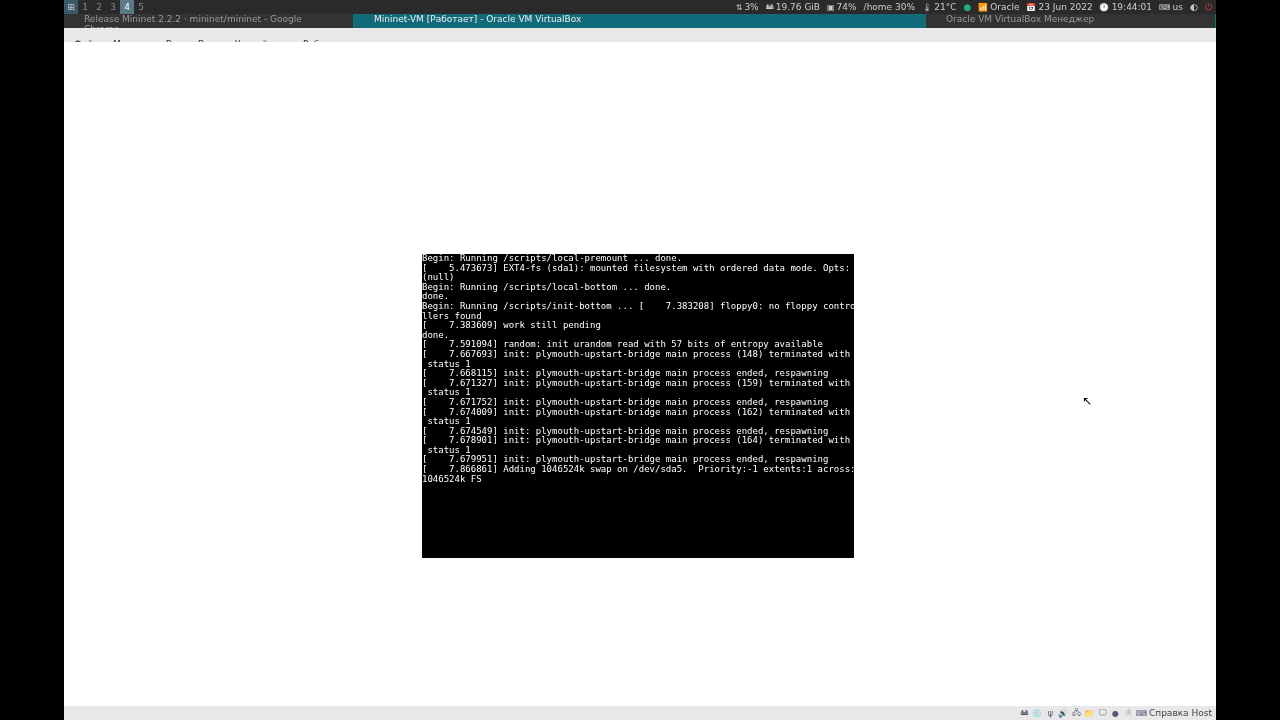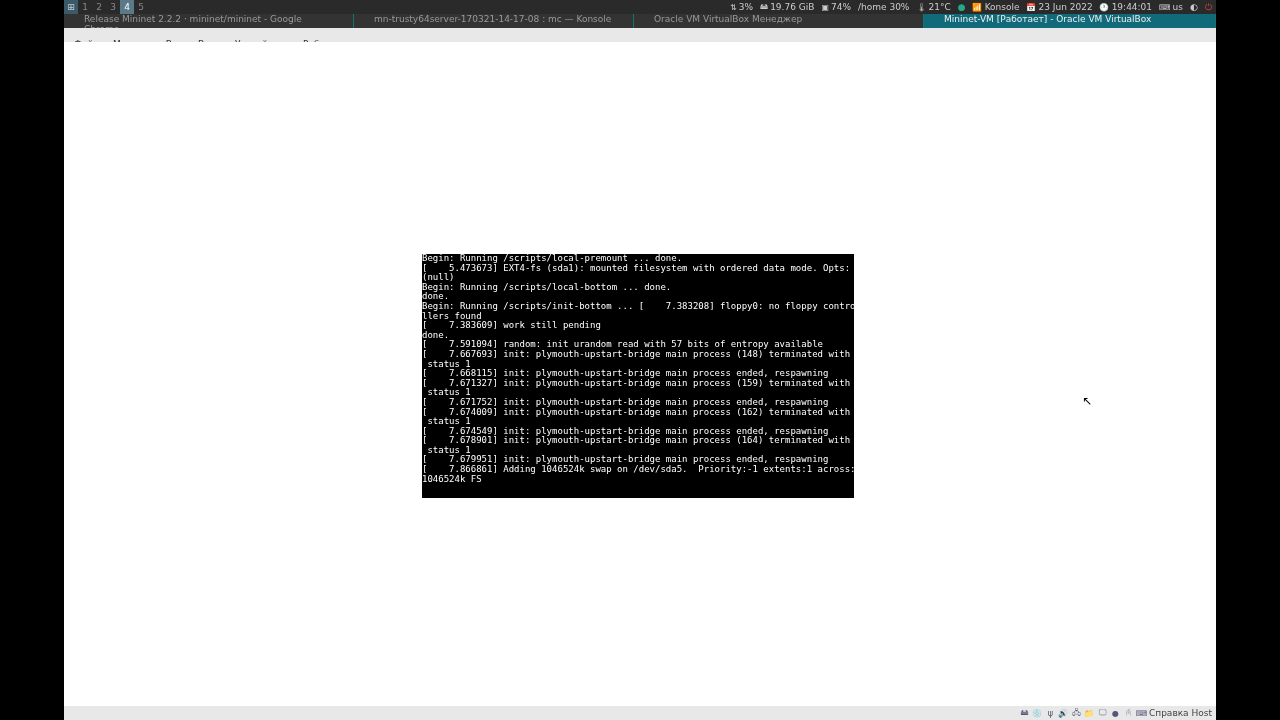--- a/index.html
+++ b/index.html
@@ -74,21 +74,21 @@
 .vm-area {
   position: absolute;
   top: 42px; left: 64px; right: 64px; bottom: 0;
   background: #fff;
 }
 .console {
   position: absolute;
   left: 358px;
   top: 212px;
   width: 432px;
-  height: 244px;
+  height: 304px;
   background: #000;
   color: #fff;
   font-family: "DejaVu Sans Mono", monospace;
   font-size: 9px;
   line-height: 9.6px;
   white-space: pre;
   overflow: hidden;
   padding: 0;
 }
 .statusbar {
@@ -158,21 +158,21 @@
     <span class="tray-item">
         <span>/home 30%</span>
       </span>
     <span class="tray-item">
         <span class="tray-icon">🌡</span>
         <span>21°C</span>
       </span>
     <span class="tray-item" style="color:#2a8">●</span>
     <span class="tray-item">
         <span class="tray-icon">📶</span>
-        <span>Konsole</span>
+        <span>Oracle</span>
       </span>
     <span class="tray-item">
         <span class="tray-icon">📅</span>
         <span>23 Jun 2022</span>
       </span>
     <span class="tray-item">
         <span class="tray-icon">🕐</span>
         <span>19:44:01</span>
       </span>
     <span class="tray-item">
@@ -181,28 +181,25 @@
       </span>
     <span class="tray-item">◐</span>
     <span class="tray-item" style="color:#c44">⏻</span>
   </div>
 </div>
 
 <div class="titlebar-row">
   <div class="titlebar inactive t1">
       <span>Release Mininet 2.2.2 · mininet/mininet - Google Chrome</span>
     </div>
-  <div class="titlebar inactive t2">
-      <span>mn-trusty64server-170321-14-17-08 : mc — Konsole</span>
+  <div class="titlebar t4">
+      <span>Mininet-VM [Работает] - Oracle VM VirtualBox</span>
     </div>
   <div class="titlebar inactive t3">
       <span>Oracle VM VirtualBox Менеджер</span>
-    </div>
-  <div class="titlebar t4">
-      <span>Mininet-VM [Работает] - Oracle VM VirtualBox</span>
     </div>
 </div>
 
 <div class="menubar">
   <span class="menu-item">Файл</span>
   <span class="menu-item">Машина</span>
   <span class="menu-item">Вид</span>
   <span class="menu-item">Ввод</span>
   <span class="menu-item">Устройства</span>
   <span class="menu-item">Работает</span>

